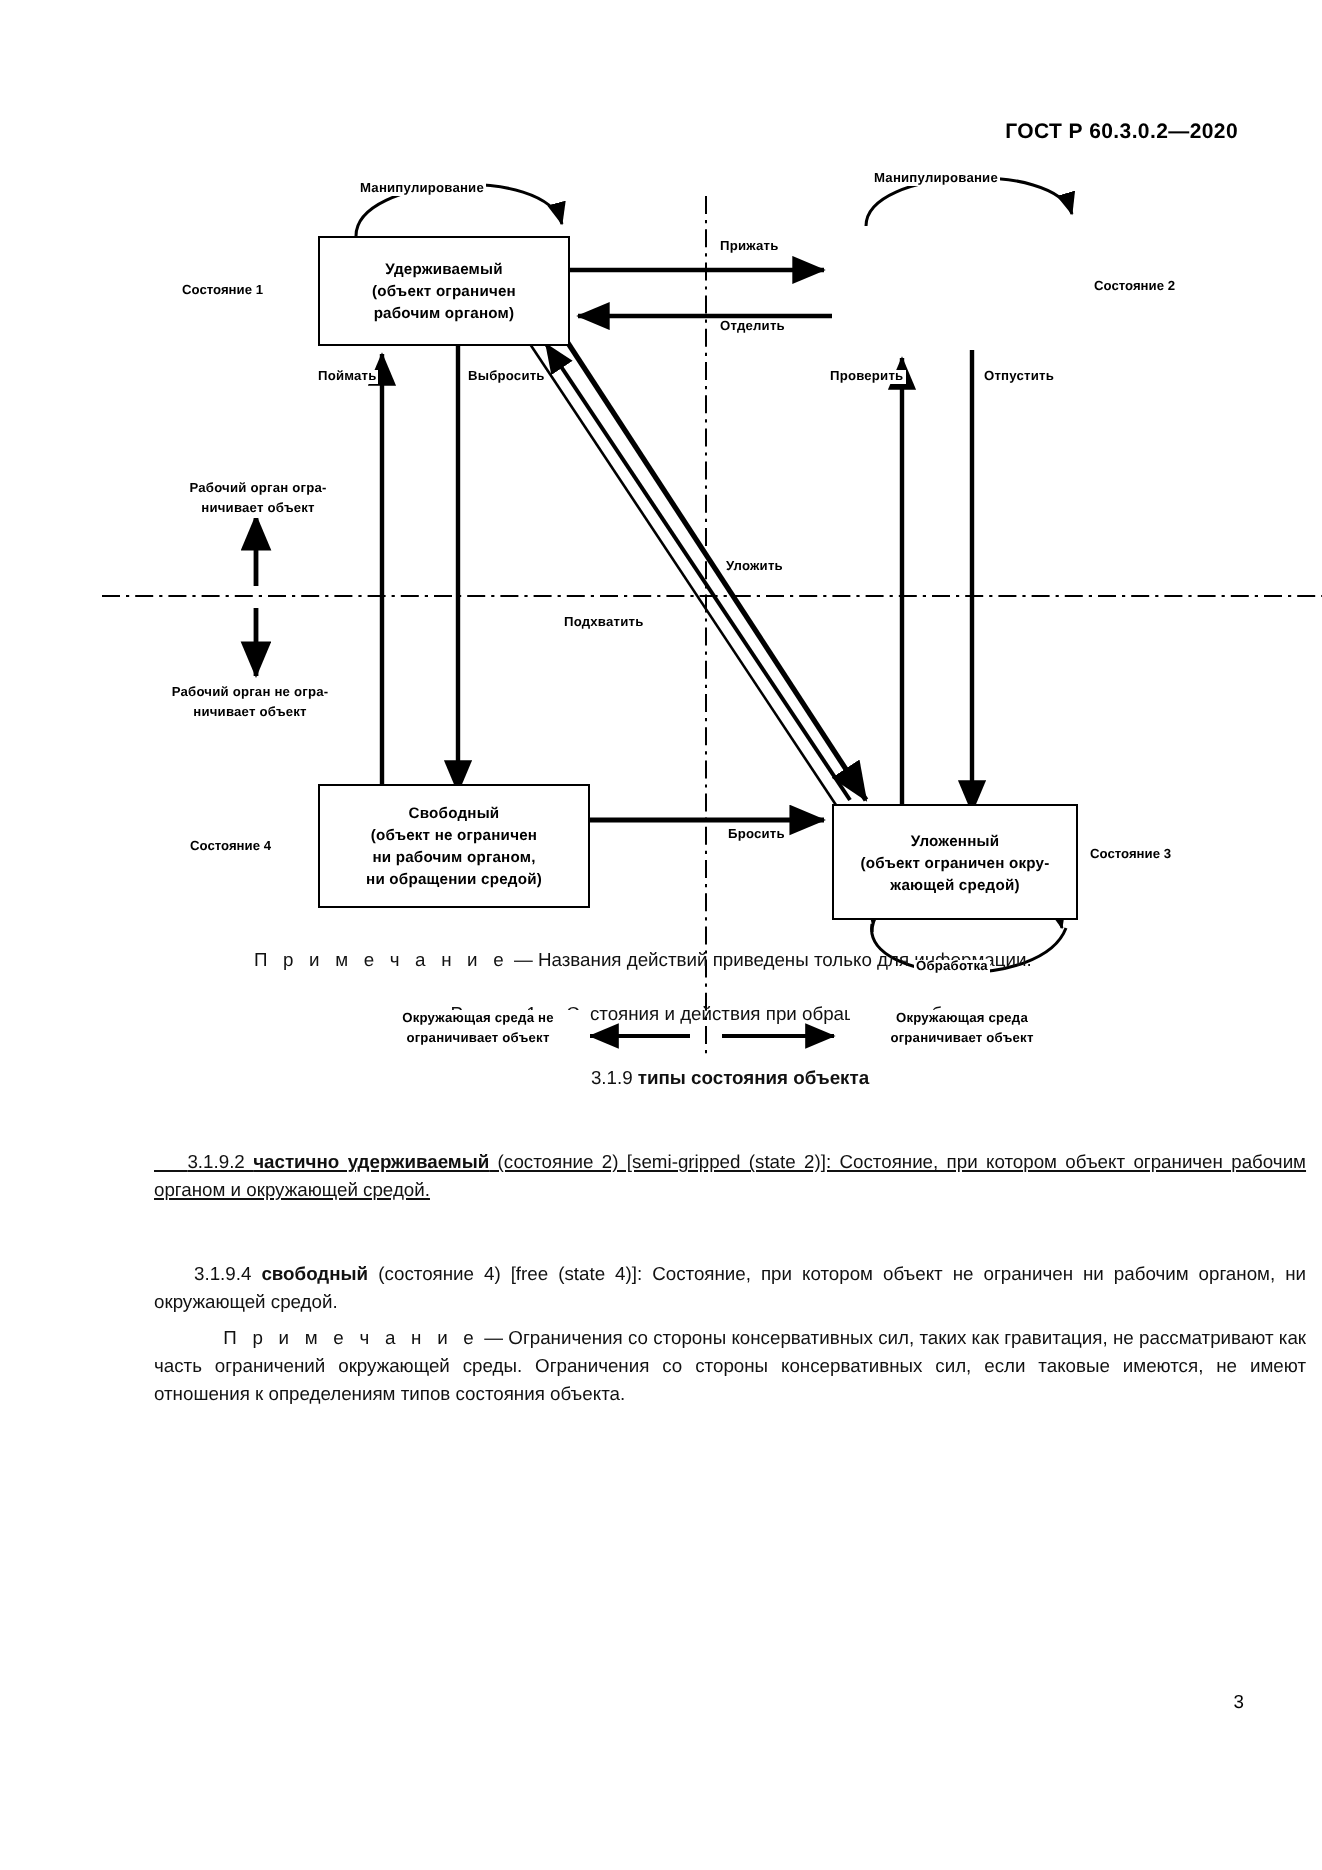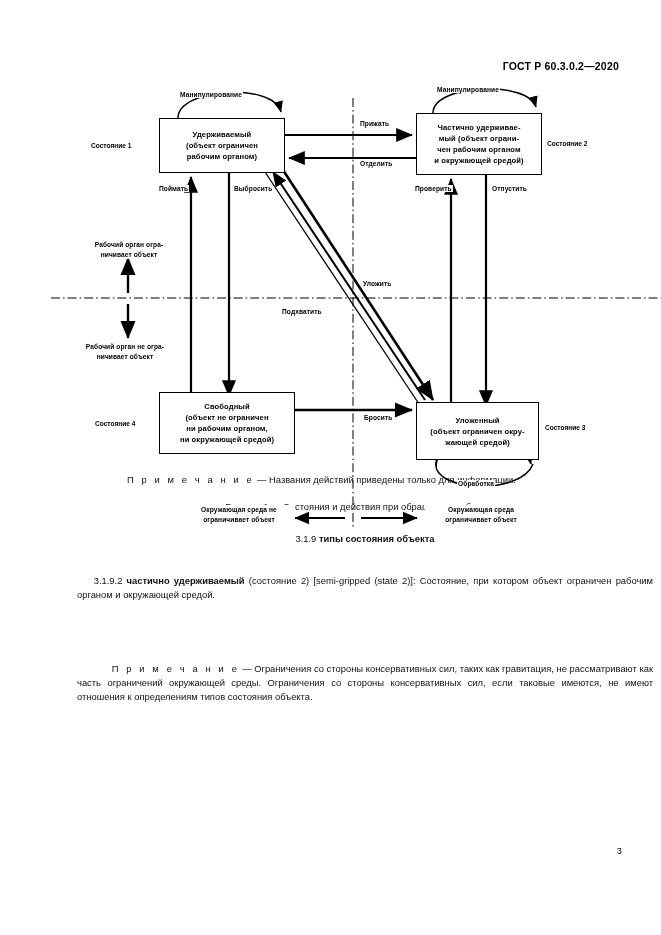--- a/index.html
+++ b/index.html
@@ -70,21 +70,21 @@
   .note{left:70px;width:520px;}
   .caption{left:0;width:661px;text-align:center;}
   .para{left:44px;width:576px;text-align:justify;}
   .head{left:44px;width:576px;}
   b{font-weight:bold;}
 
   #note1{top:473px;}
   #caption1{top:500px;}
   #head-319{top:532px;text-align:center;}
   #p1{top:546px;}
-  #p2{top:574px;}
+  #p2{top:574px;text-decoration:underline;}
   #p3{top:602px;}
   #p4{top:630px;}
   #note2{top:662px;left:44px;width:576px;text-align:justify;}
 
   .sp{letter-spacing:2.6px;padding-left:24px;}
 
   .pageno{
     position:absolute;right:72px;top:845px;
     font-size:9.4px;
   }
@@ -147,35 +147,27 @@
     </svg>
 
     <div class="node" id="node-gripped">
       <div>
         <span>Удерживаемый</span>
         <span>(объект ограничен</span>
         <span>рабочим органом)</span>
       </div>
     </div>
 
-    <div class="node" id="node-semi">
-      <div>
-        <span>Частично удерживае-</span>
-        <span>мый (объект ограни-</span>
-        <span>чен рабочим органом</span>
-        <span>и окружающей средой)</span>
-      </div>
-    </div>
 
     <div class="node" id="node-free">
       <div>
         <span>Свободный</span>
         <span>(объект не ограничен</span>
         <span>ни рабочим органом,</span>
-        <span>ни окружающей средой)</span>
+        <span>ни обращении средой)</span>
       </div>
     </div>
 
     <div class="node" id="node-laid">
       <div>
         <span>Уложенный</span>
         <span>(объект ограничен окру-</span>
         <span>жающей средой)</span>
       </div>
     </div>
@@ -225,18 +217,19 @@
   <div class="note" id="note1"><span class="sp">П р и м е ч а н и е</span><span> — Названия действий приведены только для информации.</span></div>
 
   <div class="caption" id="caption1">Рисунок 1 — Состояния и действия при обращении с объектом</div>
 
   <div class="head" id="head-319"><span>3.1.9 </span><b>типы состояния объекта</b></div>
 
 
   <div class="para" id="p2">&nbsp;&nbsp;&nbsp;&nbsp;<span>3.1.9.2 </span><b>частично удерживаемый</b><span> (состояние 2) [semi-gripped (state 2)]: Состояние, при котором объект ограничен рабочим органом и окружающей средой.</span></div>
 
 
+  <div class="para" id="p4">&nbsp;&nbsp;&nbsp;&nbsp;<span>3.1.9.4 </span><b>свободный</b><span> (состояние 4) [free (state 4)]: Состояние, при котором объект не ограничен ни рабочим органом, ни окружающей средой.</span></div>
 
   <div class="para" id="note2">&nbsp;&nbsp;&nbsp;&nbsp;<span class="sp">П р и м е ч а н и е</span><span> — Ограничения со стороны консервативных сил, таких как гравитация, не рассматривают как часть ограничений окружающей среды. Ограничения со стороны консервативных сил, если таковые имеются, не имеют отношения к определениям типов состояния объекта.</span></div>
 
   <div class="pageno">3</div>
 
 </div>
 
 </body></html>

